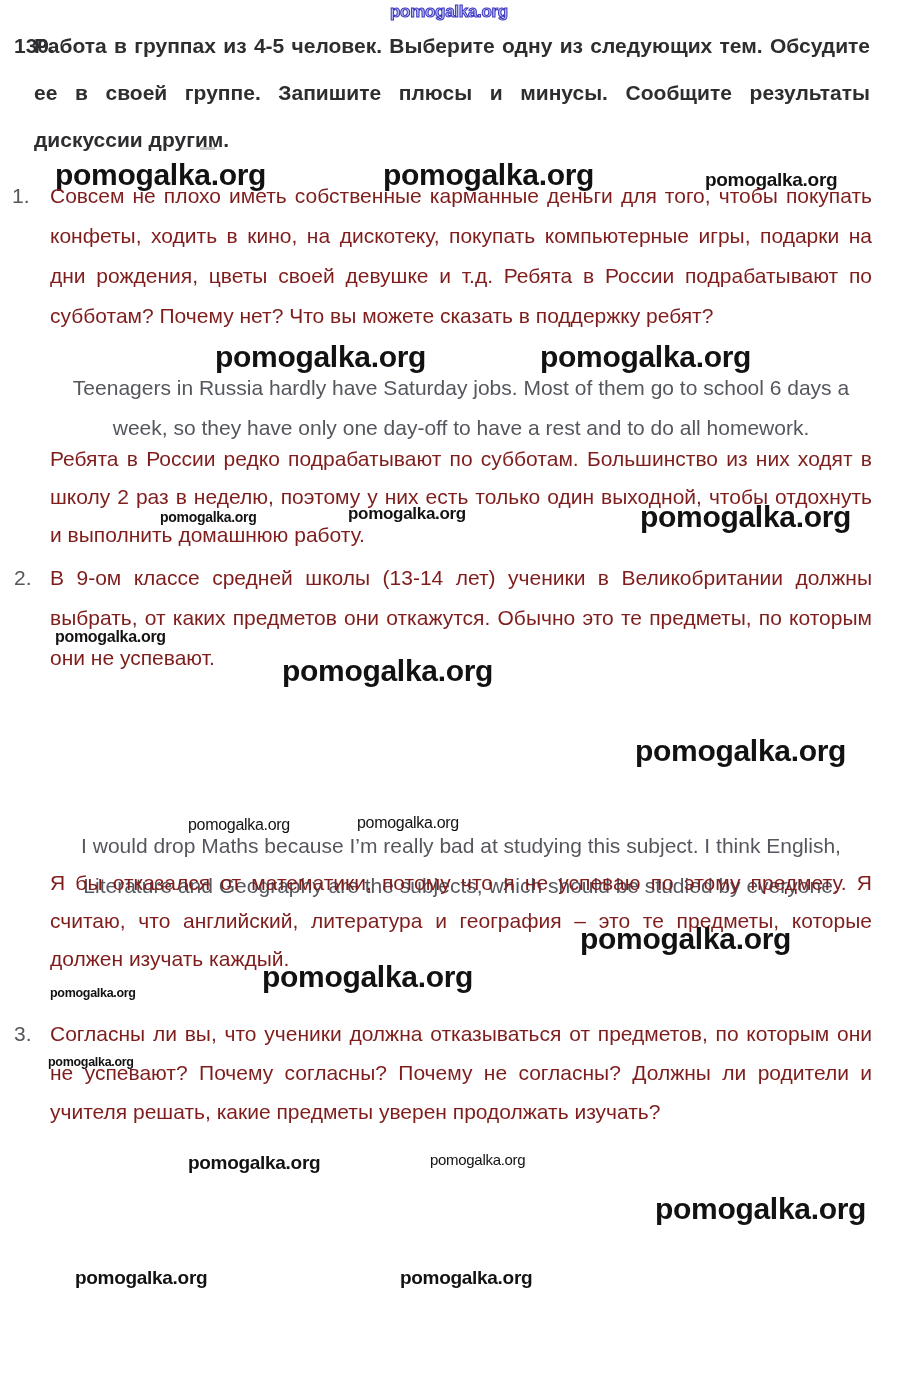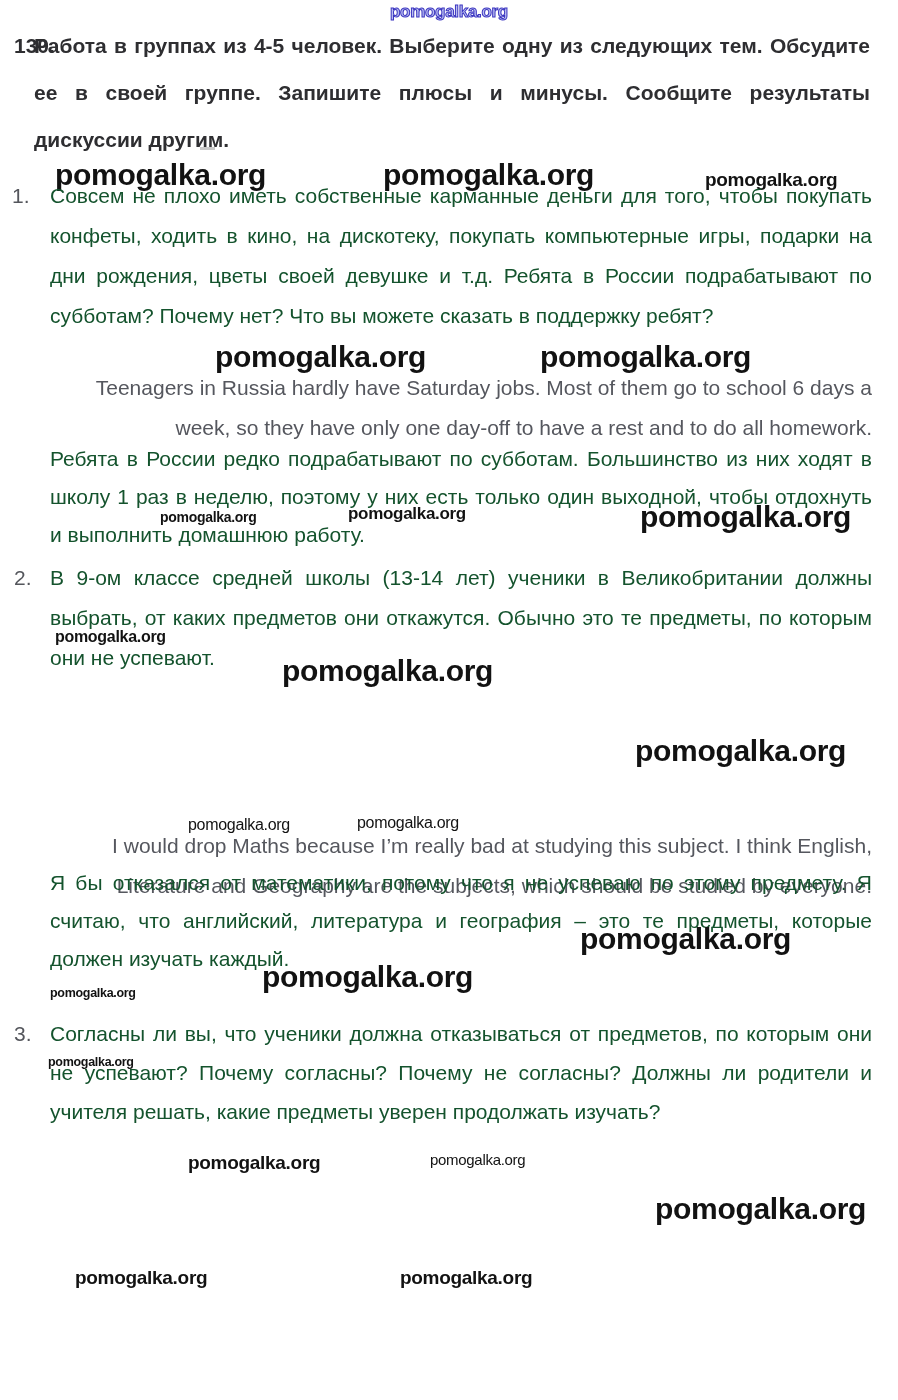--- a/index.html
+++ b/index.html
@@ -22,25 +22,25 @@
     font-size: 21px; font-weight: 700; color: #2e2e31;
     line-height: 47px; text-align: justify;
   }
   .heading .num {
     position: absolute; left: 14px; top: 0; line-height: 47px;
     font-weight: 700; color: #2e2e31;
   }
   
   .para {
     position: absolute; left: 50px; width: 822px;
-    font-size: 21px; color: #14532d;
+    font-size: 21px; color: #7f1d1d;
     line-height: 40px; text-align: justify;
     margin: 0;
   }
-  .para.en { text-align: right; color: #55575e; }
+  .para.en { text-align: center; color: #55575e; }
   .item-num {
     position: absolute; font-size: 21px; color: #54565c; line-height: 40px;
   }
   
   .wm {
     position: absolute; white-space: nowrap; line-height: 1;
     color: #121212; letter-spacing: -0.3px;
   }
   .wm-xl  { font-size: 30px; font-weight: 600; }
   .wm-lg  { font-size: 19px; font-weight: 700; }
@@ -75,21 +75,21 @@
   <span class="wm wm-xl" style="left:383px; top:160px;">pomogalka.org</span>
   <span class="wm wm-lg" style="left:705px; top:170px;">pomogalka.org</span>
 
   <span class="item-num" style="left:12px; top:176px;">1.</span>
   <p class="para" style="top:176px;">Совсем не плохо иметь собственные карманные деньги для того, чтобы покупать конфеты, ходить в кино, на дискотеку, покупать компьютерные игры, подарки на дни рождения, цветы своей девушке и т.д. Ребята в России подрабатывают по субботам? Почему нет? Что вы можете сказать в поддержку ребят?</p>
 
   <span class="wm wm-xl" style="left:215px; top:342px;">pomogalka.org</span>
   <span class="wm wm-xl" style="left:540px; top:342px;">pomogalka.org</span>
 
   <p class="para en" style="top:368px;">Teenagers in Russia hardly have Saturday jobs. Most of them go to school 6 days a week, so they have only one day-off to have a rest and to do all homework.</p>
-  <p class="para" style="top:440px; line-height:38px;">Ребята в России редко подрабатывают по субботам. Большинство из них ходят в школу 1 раз в неделю, поэтому у них есть только один выходной, чтобы отдохнуть и выполнить домашнюю работу.</p>
+  <p class="para" style="top:440px; line-height:38px;">Ребята в России редко подрабатывают по субботам. Большинство из них ходят в школу 2 раз в неделю, поэтому у них есть только один выходной, чтобы отдохнуть и выполнить домашнюю работу.</p>
 
   <span class="wm wm-mdb" style="left:160px; top:510px; font-size:14px;">pomogalka.org</span>
   <span class="wm wm-mdb" style="left:348px; top:505px; font-size:17px;">pomogalka.org</span>
   <span class="wm wm-xl" style="left:640px; top:502px;">pomogalka.org</span>
 
   <span class="item-num" style="left:14px; top:558px;">2.</span>
   <p class="para" style="top:558px;">В 9-ом классе средней школы (13-14 лет) ученики в Великобритании должны выбрать, от каких предметов они откажутся. Обычно это те предметы, по которым они не успевают.</p>
 
   <span class="wm wm-mdb" style="left:55px; top:629px;">pomogalka.org</span>
   <span class="wm wm-xl" style="left:282px; top:656px;">pomogalka.org</span>

